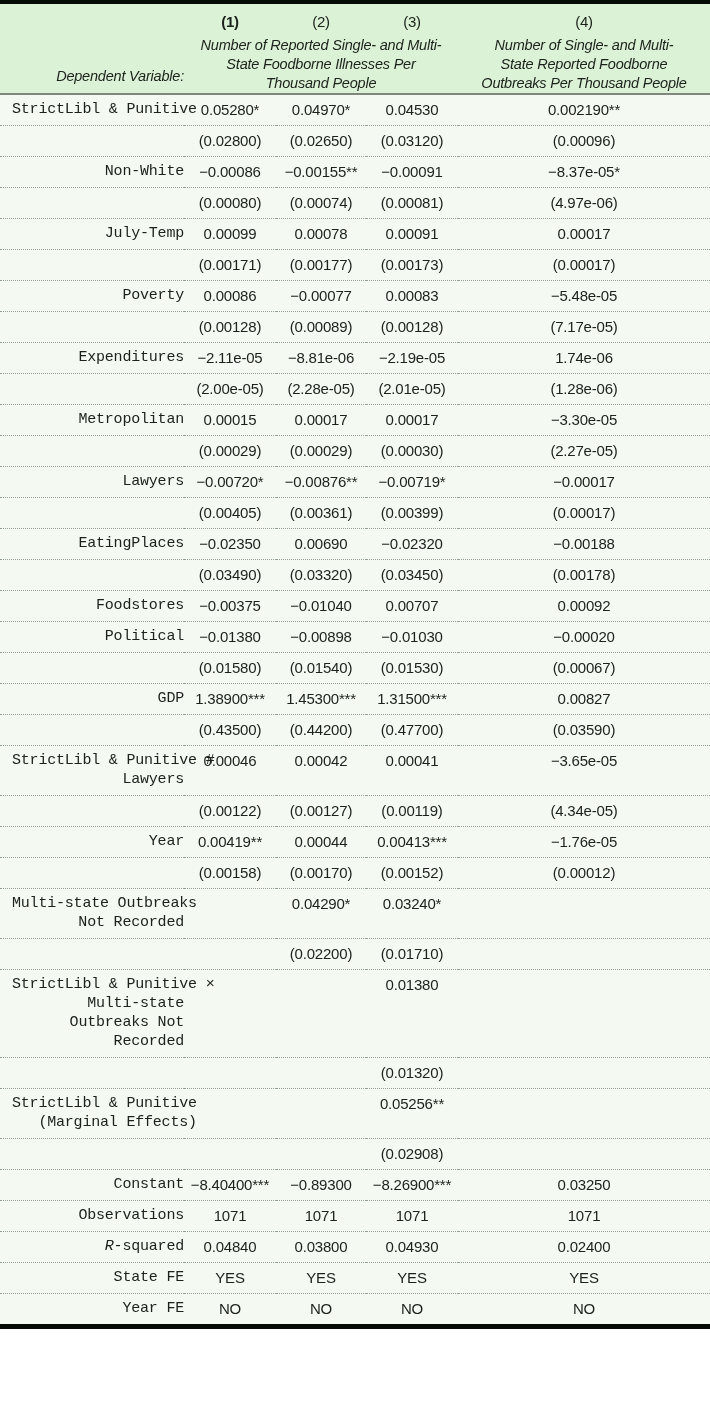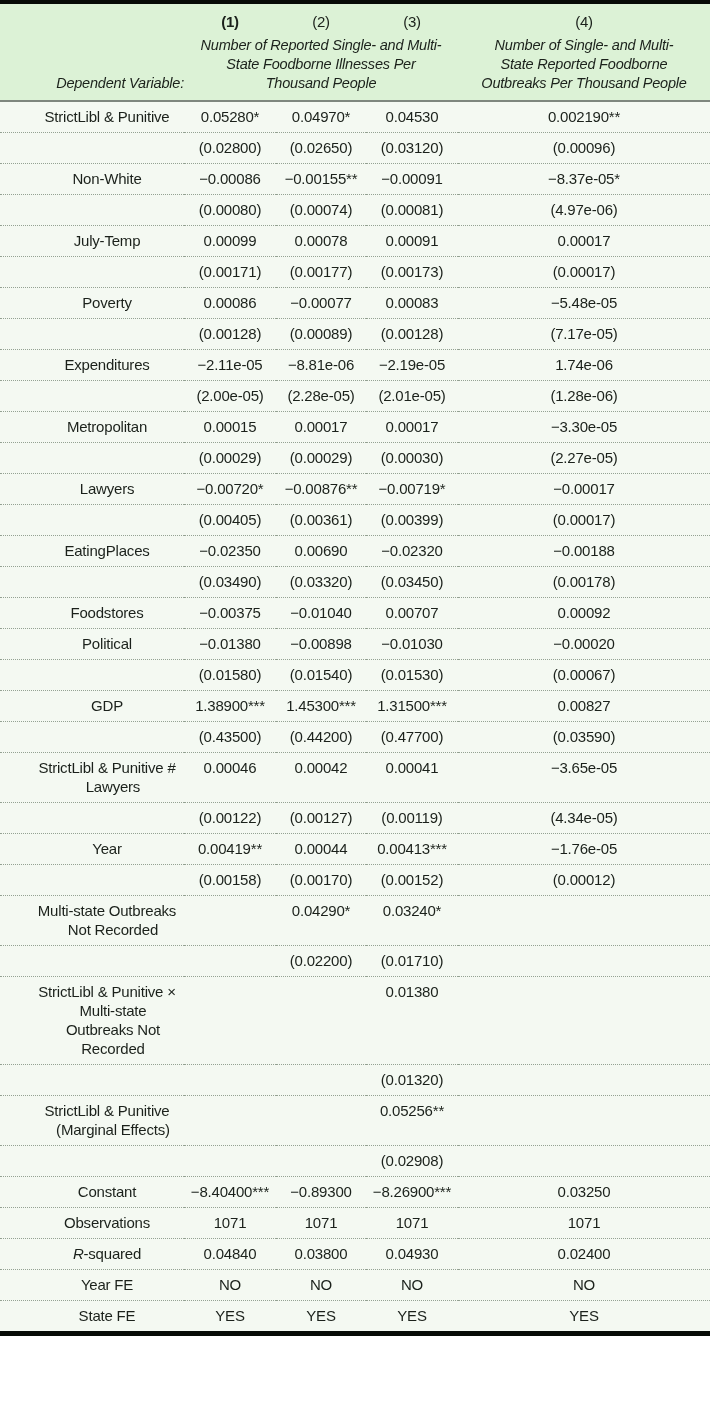--- a/index.html
+++ b/index.html
@@ -27,42 +27,42 @@
     text-align:center;
     padding:9px 0 2px 0;
     font-size:15px;
     font-style:normal;
   }
   .hnum.bold { font-weight:bold; }
   .group {
     font-style:italic;
     text-align:center;
     white-space:pre-line;
-    padding:4px 2px 7px 2px;
+    padding:4px 2px 0 2px;
     font-size:14.5px;
     line-height:19px;
   }
   .depvar {
     font-style:italic;
     vertical-align:bottom;
     text-align:right;
     padding:0 0 9px 13px;
     font-size:14.5px;
   }
   thead tr.grp td { border-bottom:2px solid #7e877e; }
 
   tbody td {
     border-bottom:1px dotted #94a293;
     padding:5px 0 6px 0;
     font-size:15px;
     line-height:19px;
     vertical-align:top;
   }
   tbody tr:last-child td { border-bottom:none; }
-  td.lbl { text-align:center; padding-left:30px; white-space:pre; }
+  td.lbl { text-align:right; padding-left:12px; white-space:pre;font-family:Liberation Mono, monospace; }
   td.num { text-align:center; }
   td.lbl em { font-style:italic; }
 </style>
 </head>
 <body>
 
 <div class="page">
   <div class="bar top"></div>
 
   <table class="results">
@@ -330,30 +330,30 @@
           <td class="num">1071</td>
         </tr>
         <tr>
           <td class="lbl"><em>R</em><span>-squared</span></td>
           <td class="num">0.04840</td>
           <td class="num">0.03800</td>
           <td class="num">0.04930</td>
           <td class="num">0.02400</td>
         </tr>
         <tr>
+          <td class="lbl">State FE</td>
+          <td class="num">YES</td>
+          <td class="num">YES</td>
+          <td class="num">YES</td>
+          <td class="num">YES</td>
+        </tr>
+        <tr>
           <td class="lbl">Year FE</td>
           <td class="num">NO</td>
           <td class="num">NO</td>
           <td class="num">NO</td>
           <td class="num">NO</td>
         </tr>
-        <tr>
-          <td class="lbl">State FE</td>
-          <td class="num">YES</td>
-          <td class="num">YES</td>
-          <td class="num">YES</td>
-          <td class="num">YES</td>
-        </tr>
       </tbody>
   </table>
 
   <div class="bar bottom"></div>
 </div>
 
 </body></html>

